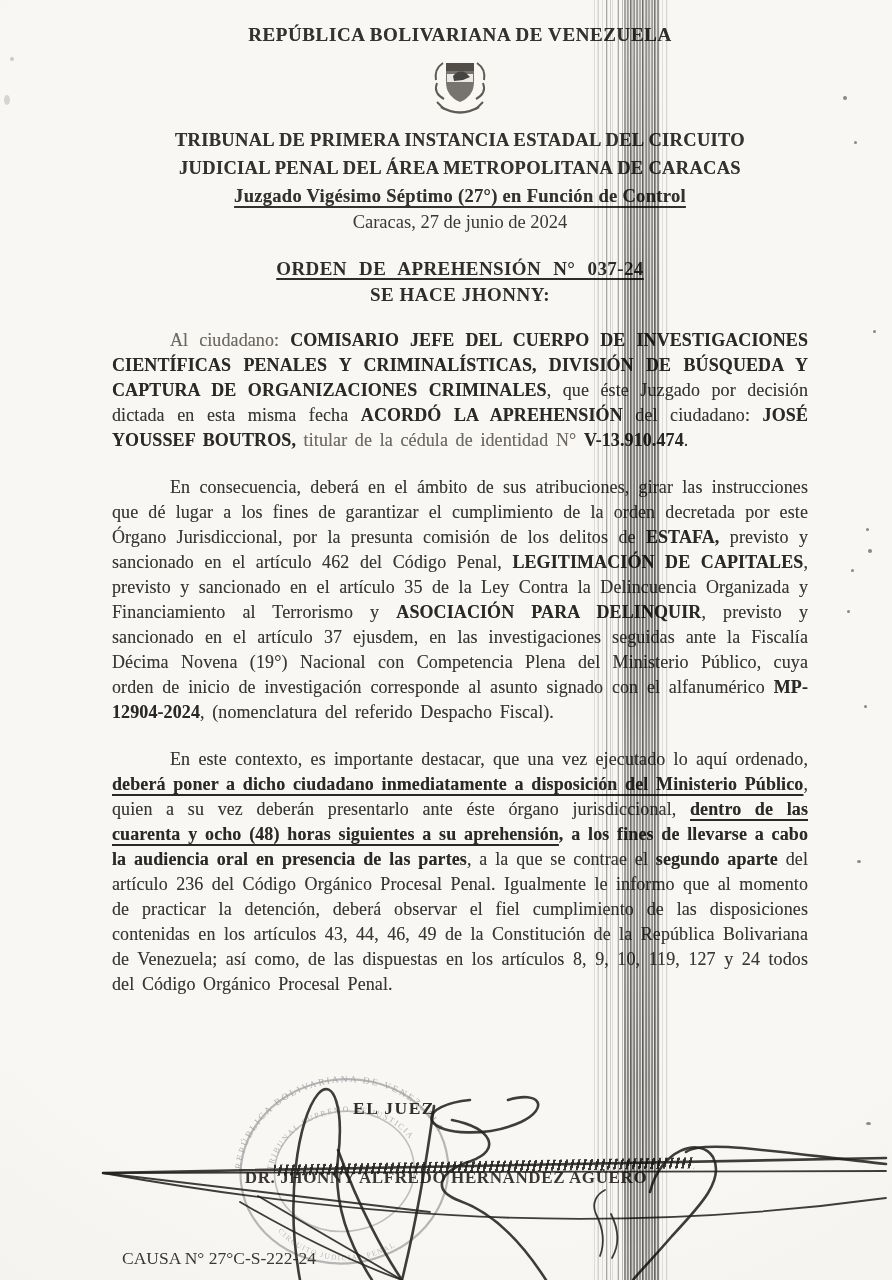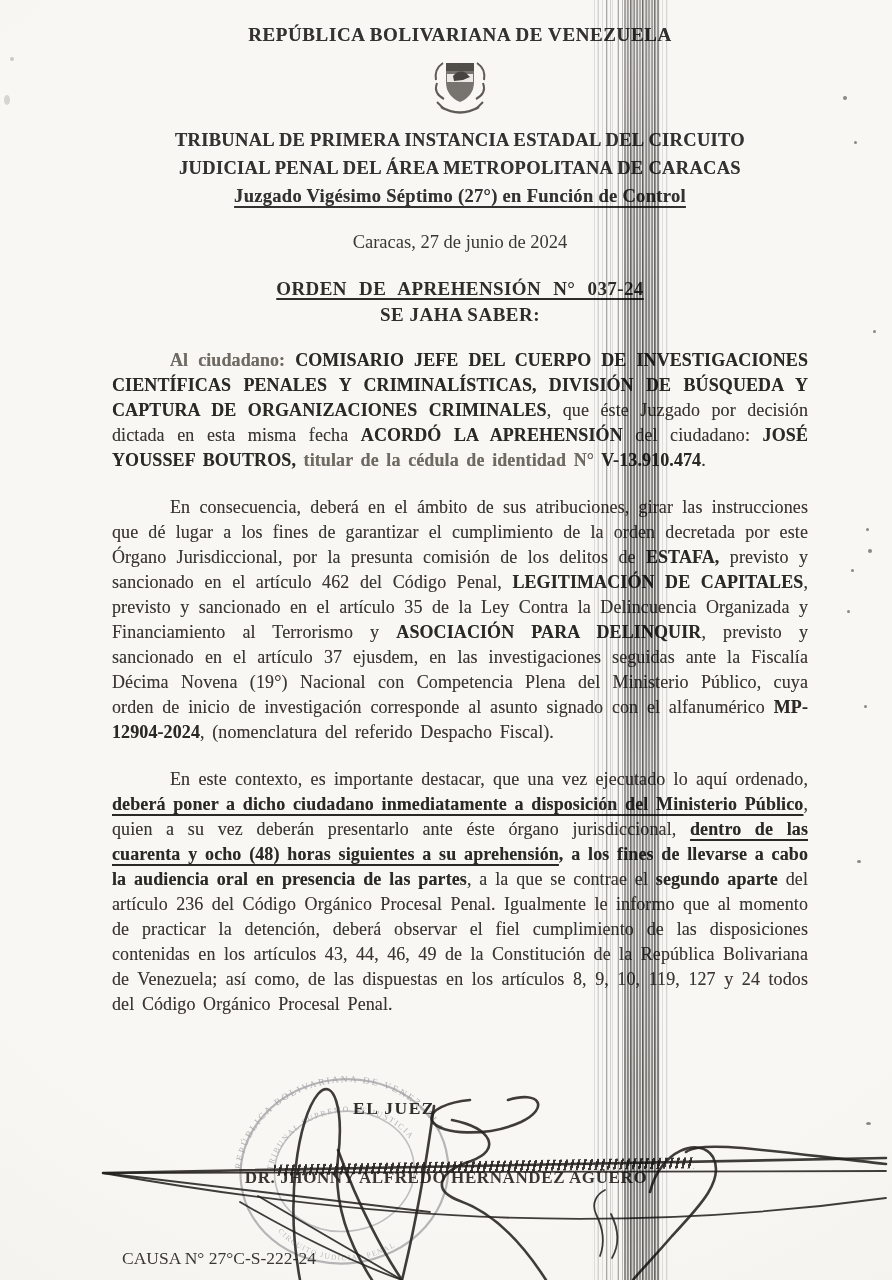--- a/index.html
+++ b/index.html
@@ -11,31 +11,31 @@
     color:#2e2c29;
   }
   .content{position:absolute;inset:0;padding:24px 84px 0 112px;z-index:2;}
   .country{text-align:center;font-weight:bold;font-size:19px;letter-spacing:.6px;
     color:#343230;text-shadow:0 0 .5px rgba(52,50,48,.55);}
   .emblem-wrap{display:flex;justify-content:center;margin:5px 0 3px;}
   .emblem-wrap svg{filter:blur(.4px);opacity:.88;}
   .court{text-align:center;font-weight:bold;font-size:18.5px;line-height:28px;
     letter-spacing:.3px;color:#343230;text-shadow:0 0 .5px rgba(52,50,48,.5);}
   .court .u3{text-decoration:underline;text-underline-offset:4px;text-decoration-thickness:2px;}
-  .dateline{text-align:center;font-size:18.5px;line-height:25px;margin-top:20px;color:#3a3834;}
+  .dateline{text-align:center;font-size:18.5px;line-height:25px;color:#3a3834;}
   .titleblock{text-align:center;margin-top:21px;font-weight:bold;font-size:19px;line-height:26px;color:#2f2d2a;}
   .order-no{text-decoration:underline;text-underline-offset:3px;text-decoration-thickness:2px;word-spacing:7px;letter-spacing:.4px;}
   .subtitle{letter-spacing:.5px;}
   p.body{font-size:18px;line-height:25px;text-align:justify;text-indent:58px;
     word-spacing:3px;letter-spacing:.1px;margin:22px 0 0 0;color:#3a3733;
     text-shadow:0 0 .4px rgba(58,55,51,.45);}
   p.body:first-of-type{margin-top:20px;}
   .bold{font-weight:bold;color:#2b2926;}
   .bu{font-weight:bold;color:#2b2926;text-decoration:underline;text-underline-offset:3.5px;text-decoration-thickness:1.6px;}
-  .faint{color:#6f6b63;font-weight:bold;}
+  .faint{color:#6f6b63;}
 
   
   .sig-title{position:absolute;left:0;width:788px;top:1098px;text-align:center;
     font-weight:bold;font-size:17.5px;letter-spacing:1.5px;color:#302e2b;z-index:4;}
   .sig-name{position:absolute;left:0;width:892px;top:1168px;text-align:center;
     font-weight:bold;font-size:17px;letter-spacing:.6px;color:#3a3733;z-index:4;}
   .footer{position:absolute;left:122px;top:1212px;font-size:17.5px;line-height:26px;color:#3a3733;z-index:4;margin-top:33px;}
 
   
   .stamp{position:absolute;left:222px;top:1063px;z-index:3;opacity:.78;transform:rotate(-7deg);}
@@ -112,21 +112,21 @@
       <div>JUDICIAL PENAL DEL ÁREA METROPOLITANA DE CARACAS</div>
       <div class="u3">Juzgado Vigésimo Séptimo (27°) en Función de Control</div>
     </div>
 
     <div class="dateline">
       <div>Caracas, 27 de junio de 2024</div>
     </div>
 
     <div class="titleblock">
       <div class="order-no">ORDEN DE APREHENSIÓN N° 037-24</div>
-      <div class="subtitle">SE JAHA SABER:</div>
+      <div class="subtitle">SE HACE JHONNY:</div>
     </div>
 
     <p class="body"><span class="faint">Al ciudadano: </span><span class="bold">COMISARIO JEFE DEL CUERPO DE INVESTIGACIONES CIENTÍFICAS PENALES Y CRIMINALÍSTICAS, DIVISIÓN DE BÚSQUEDA Y CAPTURA DE ORGANIZACIONES CRIMINALES</span><span class="">, que éste Juzgado por decisión dictada en esta misma fecha </span><span class="bold">ACORDÓ LA APREHENSIÓN</span><span class=""> del ciudadano: </span><span class="bold">JOSÉ YOUSSEF BOUTROS,</span><span class="faint"> titular de la cédula de identidad N° </span><span class="bold">V-13.910.474</span><span class="">.</span></p>
     <p class="body"><span class="">En consecuencia, deberá en el ámbito de sus atribuciones, girar las instrucciones que dé lugar a los fines de garantizar el cumplimiento de la orden decretada por este Órgano Jurisdiccional, por la presunta comisión de los delitos de </span><span class="bold">ESTAFA,</span><span class=""> previsto y sancionado en el artículo 462 del Código Penal, </span><span class="bold">LEGITIMACIÓN DE CAPITALES</span><span class="">, previsto y sancionado en el artículo 35 de la Ley Contra la Delincuencia Organizada y Financiamiento al Terrorismo y </span><span class="bold">ASOCIACIÓN PARA DELINQUIR</span><span class="">, previsto y sancionado en el artículo 37 ejusdem, en las investigaciones seguidas ante la Fiscalía Décima Novena (19°) Nacional con Competencia Plena del Ministerio Público, cuya orden de inicio de investigación corresponde al asunto signado con el alfanumérico </span><span class="bold">MP-12904-2024</span><span class="">, (nomenclatura del referido Despacho Fiscal).</span></p>
     <p class="body"><span class="">En este contexto, es importante destacar, que una vez ejecutado lo aquí ordenado, </span><span class="bu">deberá poner a dicho ciudadano inmediatamente a disposición del Ministerio Público</span><span class="">, quien a su vez deberán presentarlo ante éste órgano jurisdiccional, </span><span class="bu">dentro de las cuarenta y ocho (48) horas siguientes a su aprehensión</span><span class="bold">, </span><span class="bold">a los fines de llevarse a cabo la audiencia oral en presencia de las partes</span><span class="">, a la que se contrae el </span><span class="bold">segundo aparte</span><span class=""> del artículo 236 del Código Orgánico Procesal Penal. Igualmente le informo que al momento de practicar la detención, deberá observar el fiel cumplimiento de las disposiciones contenidas en los artículos 43, 44, 46, 49 de la Constitución de la República Bolivariana de Venezuela; así como, de las dispuestas en los artículos 8, 9, 10, 119, 127 y 24 todos del Código Orgánico Procesal Penal.</span></p>
 
   </div>
 
   <svg class="stamp" width="250" height="210" viewBox="0 0 250 210">
     <defs>

